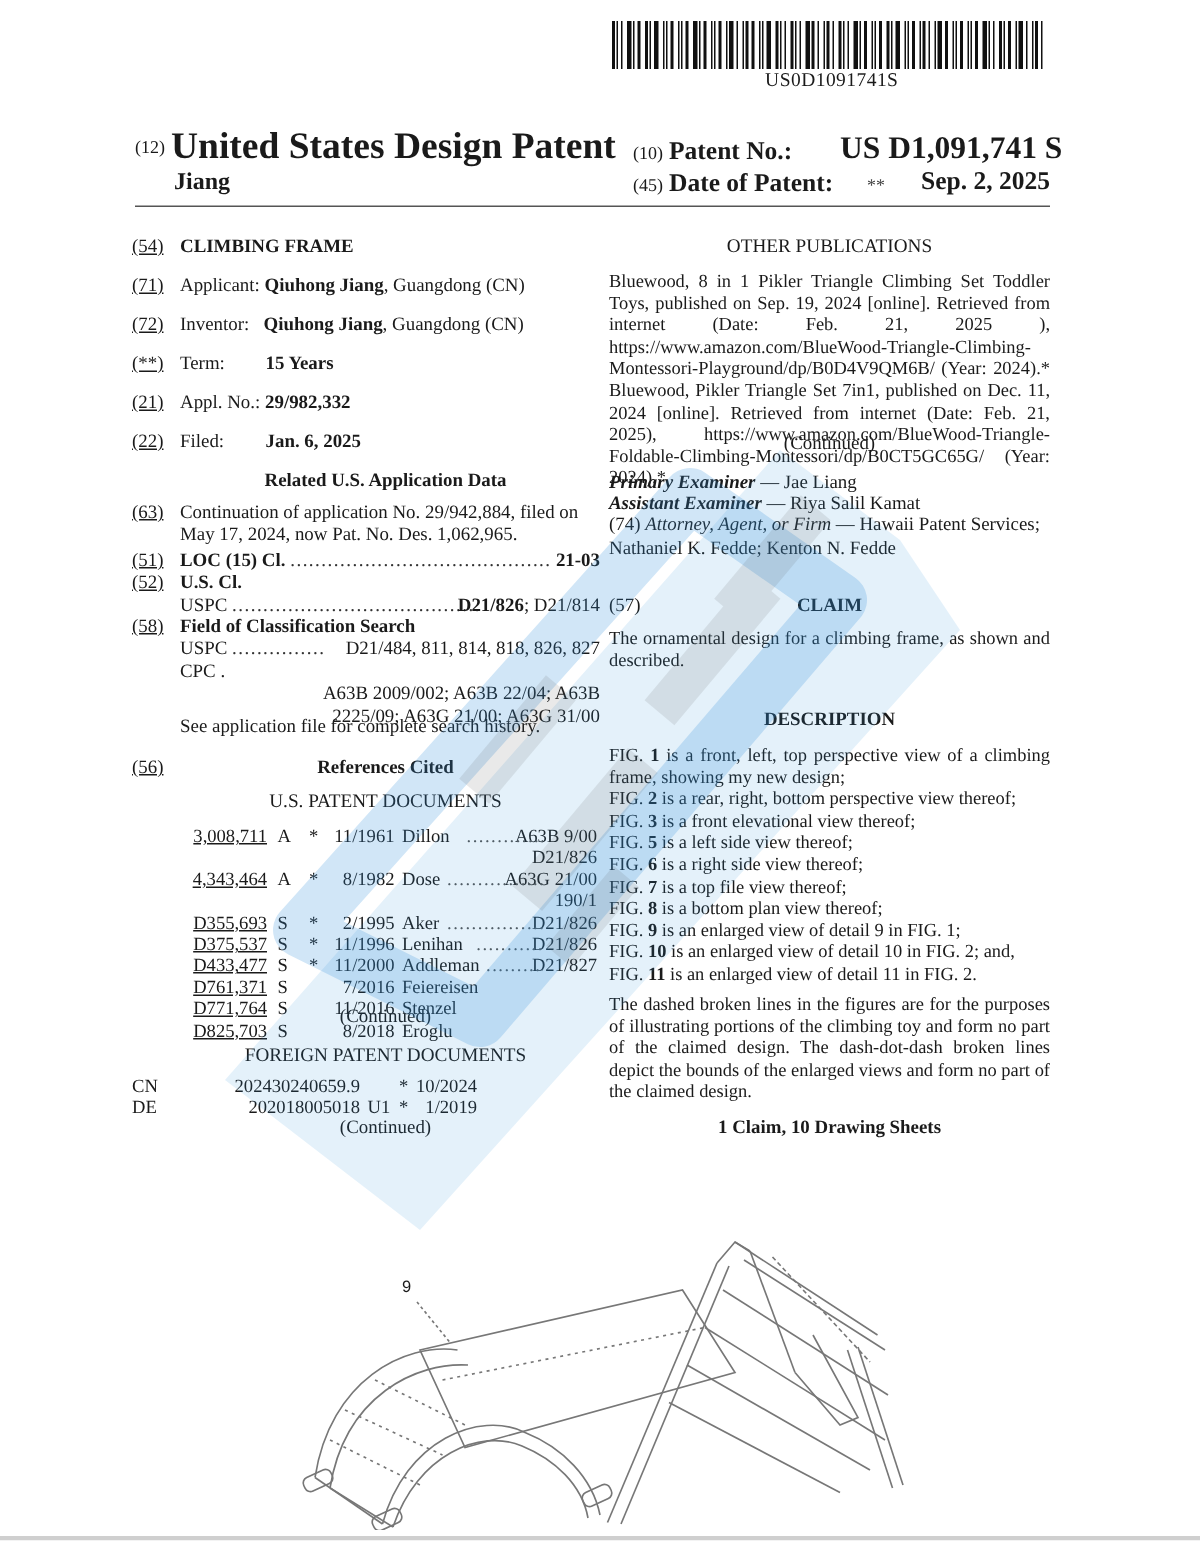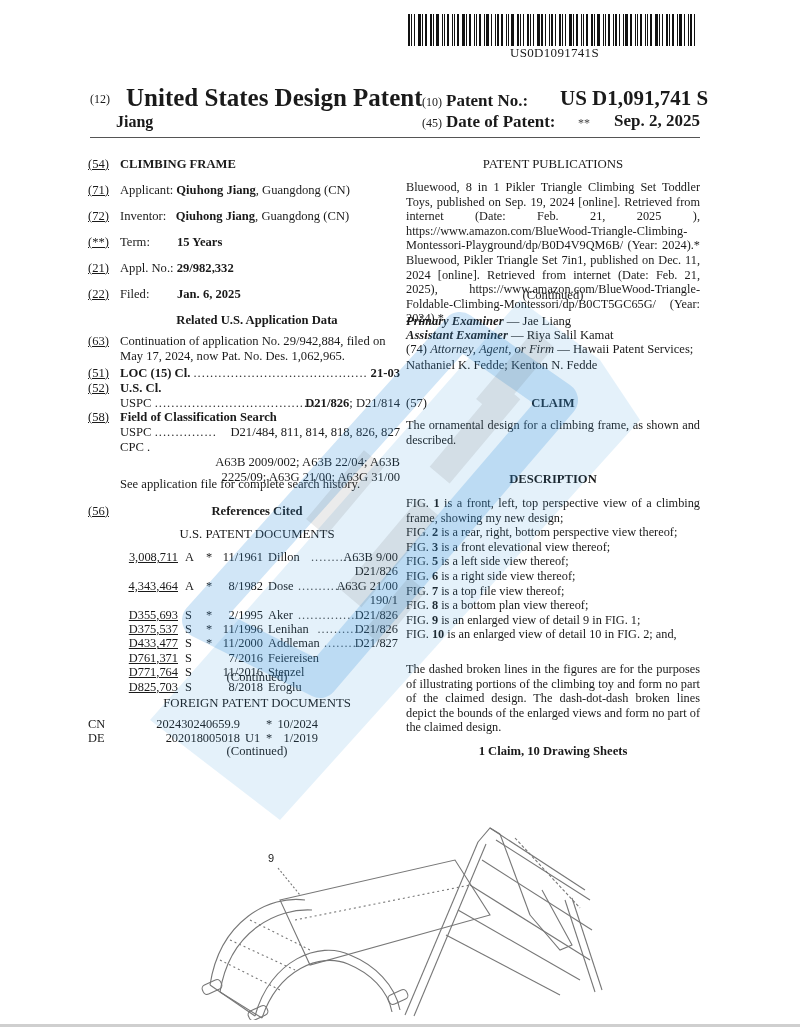--- a/index.html
+++ b/index.html
@@ -12,21 +12,21 @@
   .i { font-style: italic; }
 
   
   #barcode { left: 408px; top: 14px; width: 293px; height: 32px; display: flex; align-items: stretch; }
   #barcode span { display: block; background: #111; margin-right: 1px; }
   #barcode-text { left: 408px; top: 45px; width: 293px; text-align: center; font-size: 13px; letter-spacing: 0.3px; }
 
   
   .hdr-num { font-size: 12px; }
   #hdr-title { left: 90px; top: 84px; font-size: 25px; font-weight: bold; white-space: nowrap; }
-  #hdr-title .hdr-num { font-weight: normal; margin-right: 16px; vertical-align: 3px; }
+  #hdr-title .hdr-num { font-weight: normal; margin-right: 4px; vertical-align: 3px; }
   #hdr-name { left: 116px; top: 113px; font-size: 16px; font-weight: bold; }
   #hdr-pno-label { left: 422px; top: 91px; font-size: 17px; font-weight: bold; white-space: nowrap; text-align: center; }
   #hdr-pno-label .hdr-num, #hdr-date-label .hdr-num { font-weight: normal; margin-right: 4px; }
   #hdr-pno { left: 560px; top: 86px; width: 140px; text-align: right; font-size: 21px; font-weight: bold; white-space: nowrap; }
   #hdr-date-label { left: 422px; top: 112px; font-size: 17px; font-weight: bold; white-space: nowrap; }
   #hdr-stars { left: 578px; top: 116px; font-size: 12px; color: #444; }
   #hdr-date { left: 610px; top: 111px; width: 90px; text-align: right; font-size: 17px; font-weight: bold; white-space: nowrap; }
   #hdr-rule { left: 90px; top: 137px; width: 610px; height: 0; border-top: 1.5px solid #555; }
 
   
@@ -293,21 +293,21 @@
     <div class="r">
       <span style="position: absolute; left: 0px;">DE</span>
       <span style="position: absolute; left: 30px; width: 122px; text-align: right;">202018005018</span>
       <span style="position: absolute; left: 157px;">U1</span>
       <span style="position: absolute; left: 178px;">*</span>
       <span style="position: absolute; left: 186px; width: 44px; text-align: right;">1/2019</span>
     </div>
   </div>
 <div class="ctr lc" style="left:112px;width:290px;top:743px">(Continued)</div>
 
-<div class="rcol ctr lc" style="top:156px;width:294px;font-size:12.8px">PATENT PUBLICATIONS</div>
+<div class="rcol ctr lc" style="top:156px;width:294px;font-size:12.8px">OTHER PUBLICATIONS</div>
 <div class="rcol rc" style="top:180px">Bluewood, 8 in 1 Pikler Triangle Climbing Set Toddler Toys, published on Sep. 19, 2024 [online]. Retrieved from internet (Date: Feb. 21, 2025 ), https://www.amazon.com/BlueWood-Triangle-Climbing-Montessori-Playground/dp/B0D4V9QM6B/ (Year: 2024).* Bluewood, Pikler Triangle Set 7in1, published on Dec. 11, 2024 [online]. Retrieved from internet (Date: Feb. 21, 2025), https://www.amazon.com/BlueWood-Triangle-Foldable-Climbing-Montessori/dp/B0CT5GC65G/ (Year: 2024).*</div>
 <div class="rcol ctr lc" style="top:287px">(Continued)</div>
 
 <div class="rcol lc" style="top:313px"><span class="i b">Primary Examiner</span><span> — Jae Liang</span></div>
 <div class="rcol lc" style="top:327px"><span class="i b">Assistant Examiner</span><span> — Riya Salil Kamat</span></div>
 <div class="rcol lc" style="top:341px"><span>(74)</span> <span class="i">Attorney, Agent, or Firm</span><span> — Hawaii Patent Services; Nathaniel K. Fedde; Kenton N. Fedde</span></div>
 
 <div class="rcol lc" style="top:395px">(57)</div>
 <div class="rcol ctr lc b" style="top:395px;width:294px">CLAIM</div>
 <div class="rcol rc" style="top:418px">The ornamental design for a climbing frame, as shown and described.</div>
@@ -316,20 +316,21 @@
 <div class="rcol rc" style="top:496px" id="fig-list">
     <div><span>FIG. </span><b>1</b><span> is a front, left, top perspective view of a climbing frame, showing my new design;</span></div>
     <div><span>FIG. </span><b>2</b><span> is a rear, right, bottom perspective view thereof;</span></div>
     <div><span>FIG. </span><b>3</b><span> is a front elevational view thereof;</span></div>
     <div><span>FIG. </span><b>5</b><span> is a left side view thereof;</span></div>
     <div><span>FIG. </span><b>6</b><span> is a right side view thereof;</span></div>
     <div><span>FIG. </span><b>7</b><span> is a top file view thereof;</span></div>
     <div><span>FIG. </span><b>8</b><span> is a bottom plan view thereof;</span></div>
     <div><span>FIG. </span><b>9</b><span> is an enlarged view of detail 9 in FIG. 1;</span></div>
     <div><span>FIG. </span><b>10</b><span> is an enlarged view of detail 10 in FIG. 2; and,</span></div>
+    <div><span>FIG. </span><b>11</b><span> is an enlarged view of detail 11 in FIG. 2.</span></div>
   </div>
 <div class="rcol rc" style="top:662px">The dashed broken lines in the figures are for the purposes of illustrating portions of the climbing toy and form no part of the claimed design. The dash-dot-dash broken lines depict the bounds of the enlarged views and form no part of the claimed design.</div>
 <div class="rcol ctr lc b" style="top:743px;width:294px">1 Claim, 10 Drawing Sheets</div>
 
 <svg id="wm" class="abs" viewBox="0 0 800 1027">
   <g opacity="0.13" fill="#2f8fdc">
     <path d="M150,720 L520,300 L600,360 L640,420 L280,820 Z"></path>
   </g>
   <g opacity="0.22" fill="none" stroke="#2f8fdc" stroke-width="36" stroke-linejoin="round">
     <path d="M200,620 L460,330 L560,400 L320,680 Z"></path>

